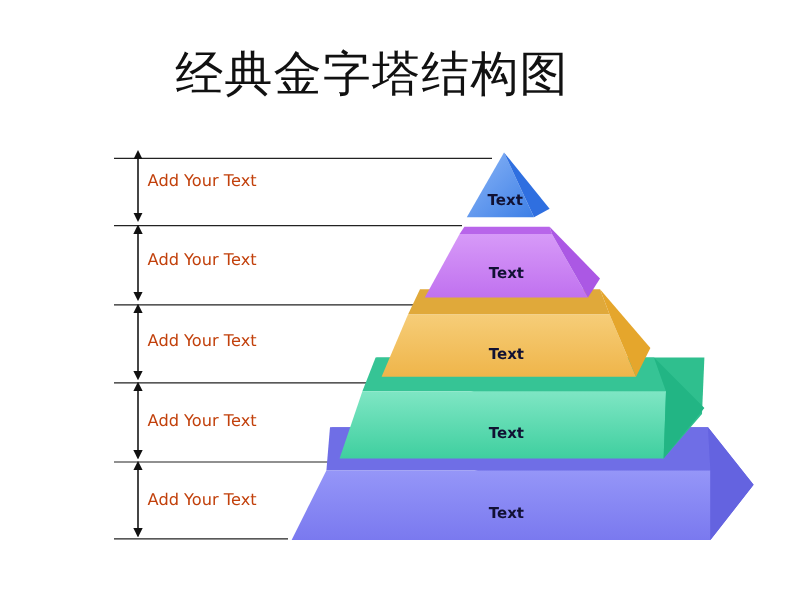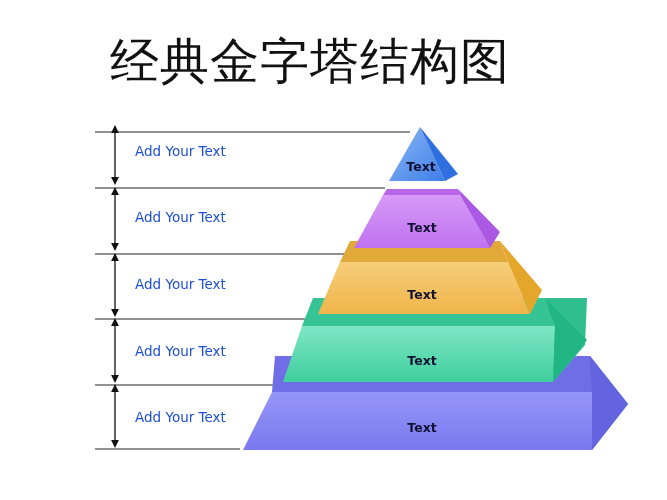--- a/index.html
+++ b/index.html
@@ -14,30 +14,30 @@
       overflow: hidden;
       font-family: "DejaVu Sans", sans-serif;
     }
     .title {
       position: absolute;
       left: 0;
       width: 620px;
       top: 36px;
       text-align: center;
       font-family: "DejaVu Serif", serif;
-      font-size: 49px;
+      font-size: 40px;
       color: #111111;
       letter-spacing: 1px;
       line-height: 52px;
     }
     .row-label {
       position: absolute;
-      left: 135px;
+      left: 123px;
       font-size: 13.5px;
-      color: #1d4ed8;
+      color: #c2410c;
       line-height: 16px;
     }
     svg.diagram {
       position: absolute;
       left: 0;
       top: 0;
       width: 667px;
       height: 500px;
     }
     .layer-text {

